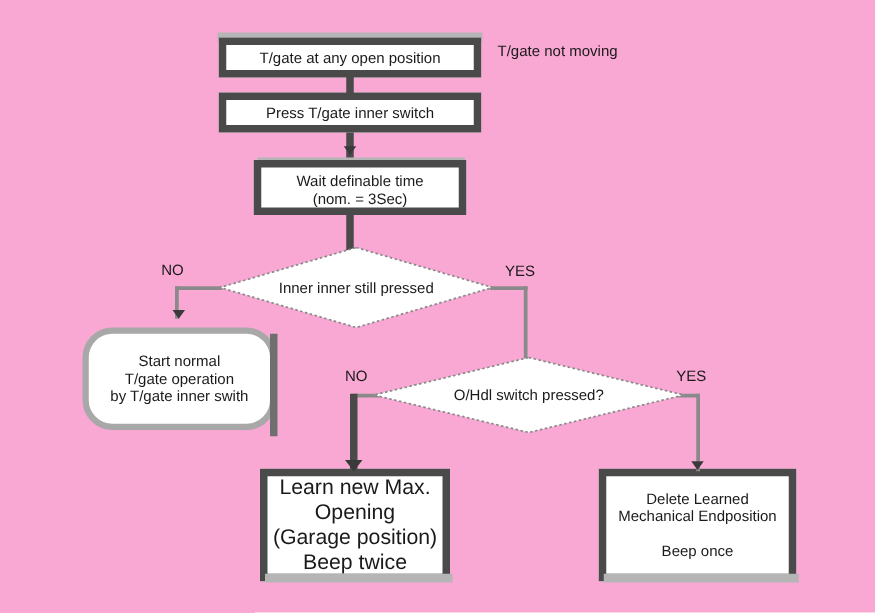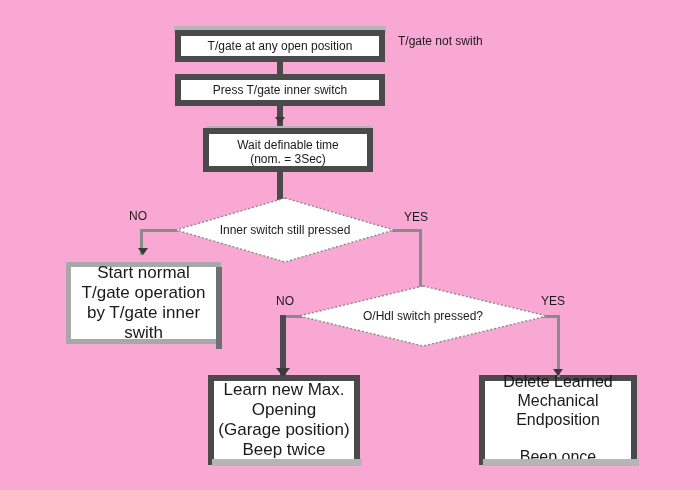--- a/index.html
+++ b/index.html
@@ -106,21 +106,21 @@
 </head>
 <body>
 
 <div id="canvas">
 
   <div class="shadow" style="left:174px; top:26px; width:212px; height:7px;"></div>
   <div class="node dark" id="n-start" style="left:175px; top:30px; width:210px; height:32px; font-size:12px;">
     <span class="txt">T/gate at any open position</span>
   </div>
 
-  <div class="flabel" style="left:398px; top:34px; font-size:12px;">T/gate not swith</div>
+  <div class="flabel" style="left:398px; top:34px; font-size:12px;">T/gate not moving</div>
 
   <div class="conn v" style="left:277px; top:60px; width:6px; height:16px;"></div>
 
   <div class="node dark" id="n-press" style="left:175px; top:74px; width:210px; height:32px; font-size:12px;">
     <span class="txt">Press T/gate inner switch</span>
   </div>
 
   <div class="conn v" style="left:277px; top:106px; width:6px; height:20px;"></div>
   <div class="arrow sm" style="left:275px; top:117px;"></div>
 
@@ -129,33 +129,33 @@
     <span class="txt">Wait definable time
 (nom. = 3Sec)</span>
   </div>
 
   <div class="conn v" style="left:277px; top:170px; width:6px; height:34px;"></div>
 
   <div class="diamond" style="left:175px; top:197px; width:220px; height:66px;">
     <svg width="220" height="66" viewBox="0 0 220 66">
       <polygon points="110,1 219,33 110,65 1,33" fill="#ffffff" stroke="#8a8a8a" stroke-width="1.4" stroke-dasharray="2 2"></polygon>
     </svg>
-    <span class="dlabel" style="font-size:12px;">Inner switch still pressed</span>
+    <span class="dlabel" style="font-size:12px;">Inner inner still pressed</span>
   </div>
 
   <div class="flabel" style="left:129px; top:209px; font-size:12px;">NO</div>
   <div class="conn thin h" style="left:140px; top:229px; width:38px;"></div>
   <div class="conn thin v" style="left:140px; top:229px; height:26px;"></div>
   <div class="arrow sm" style="left:138px; top:248px;"></div>
 
   <div class="flabel" style="left:404px; top:210px; font-size:12px;">YES</div>
   <div class="conn thin h" style="left:392px; top:229px; width:30px;"></div>
   <div class="conn thin v" style="left:419px; top:229px; height:60px;"></div>
 
-  <div class="node light" id="n-normal" style="left:66px; top:262px; width:155px; height:82px; font-size:17px;">
+  <div class="node light" id="n-normal" style="left:66px; top:262px; width:155px; height:82px; font-size:12px;border-radius:24px;">
     <span class="txt">Start normal
 T/gate operation
 by T/gate inner swith</span>
   </div>
   <div class="shadow" style="left:216px; top:267px; width:6px; height:82px; background:#6f6f6f;"></div>
 
   <div class="diamond" style="left:298px; top:285px; width:250px; height:62px;">
     <svg width="250" height="62" viewBox="0 0 250 62">
       <polygon points="125,1 249,31 125,61 1,31" fill="#ffffff" stroke="#8a8a8a" stroke-width="1.4" stroke-dasharray="2 2"></polygon>
     </svg>
@@ -173,21 +173,21 @@
   <div class="arrow sm" style="left:553px; top:369px;"></div>
 
   <div class="node dark" id="n-learn" style="left:208px; top:375px; width:152px; height:90px; font-size:17px;">
     <span class="txt">Learn new Max.
 Opening
 (Garage position)
 Beep twice</span>
   </div>
   <div class="shadow" style="left:212px; top:459px; width:150px; height:7px;"></div>
 
-  <div class="node dark" id="n-delete" style="left:479px; top:375px; width:158px; height:90px; font-size:16px;">
+  <div class="node dark" id="n-delete" style="left:479px; top:375px; width:158px; height:90px; font-size:12px;">
     <span class="txt">Delete Learned
 Mechanical Endposition
 
 Beep once</span>
   </div>
   <div class="shadow" style="left:483px; top:459px; width:156px; height:7px;"></div>
 
 </div>
 
 </body></html>

